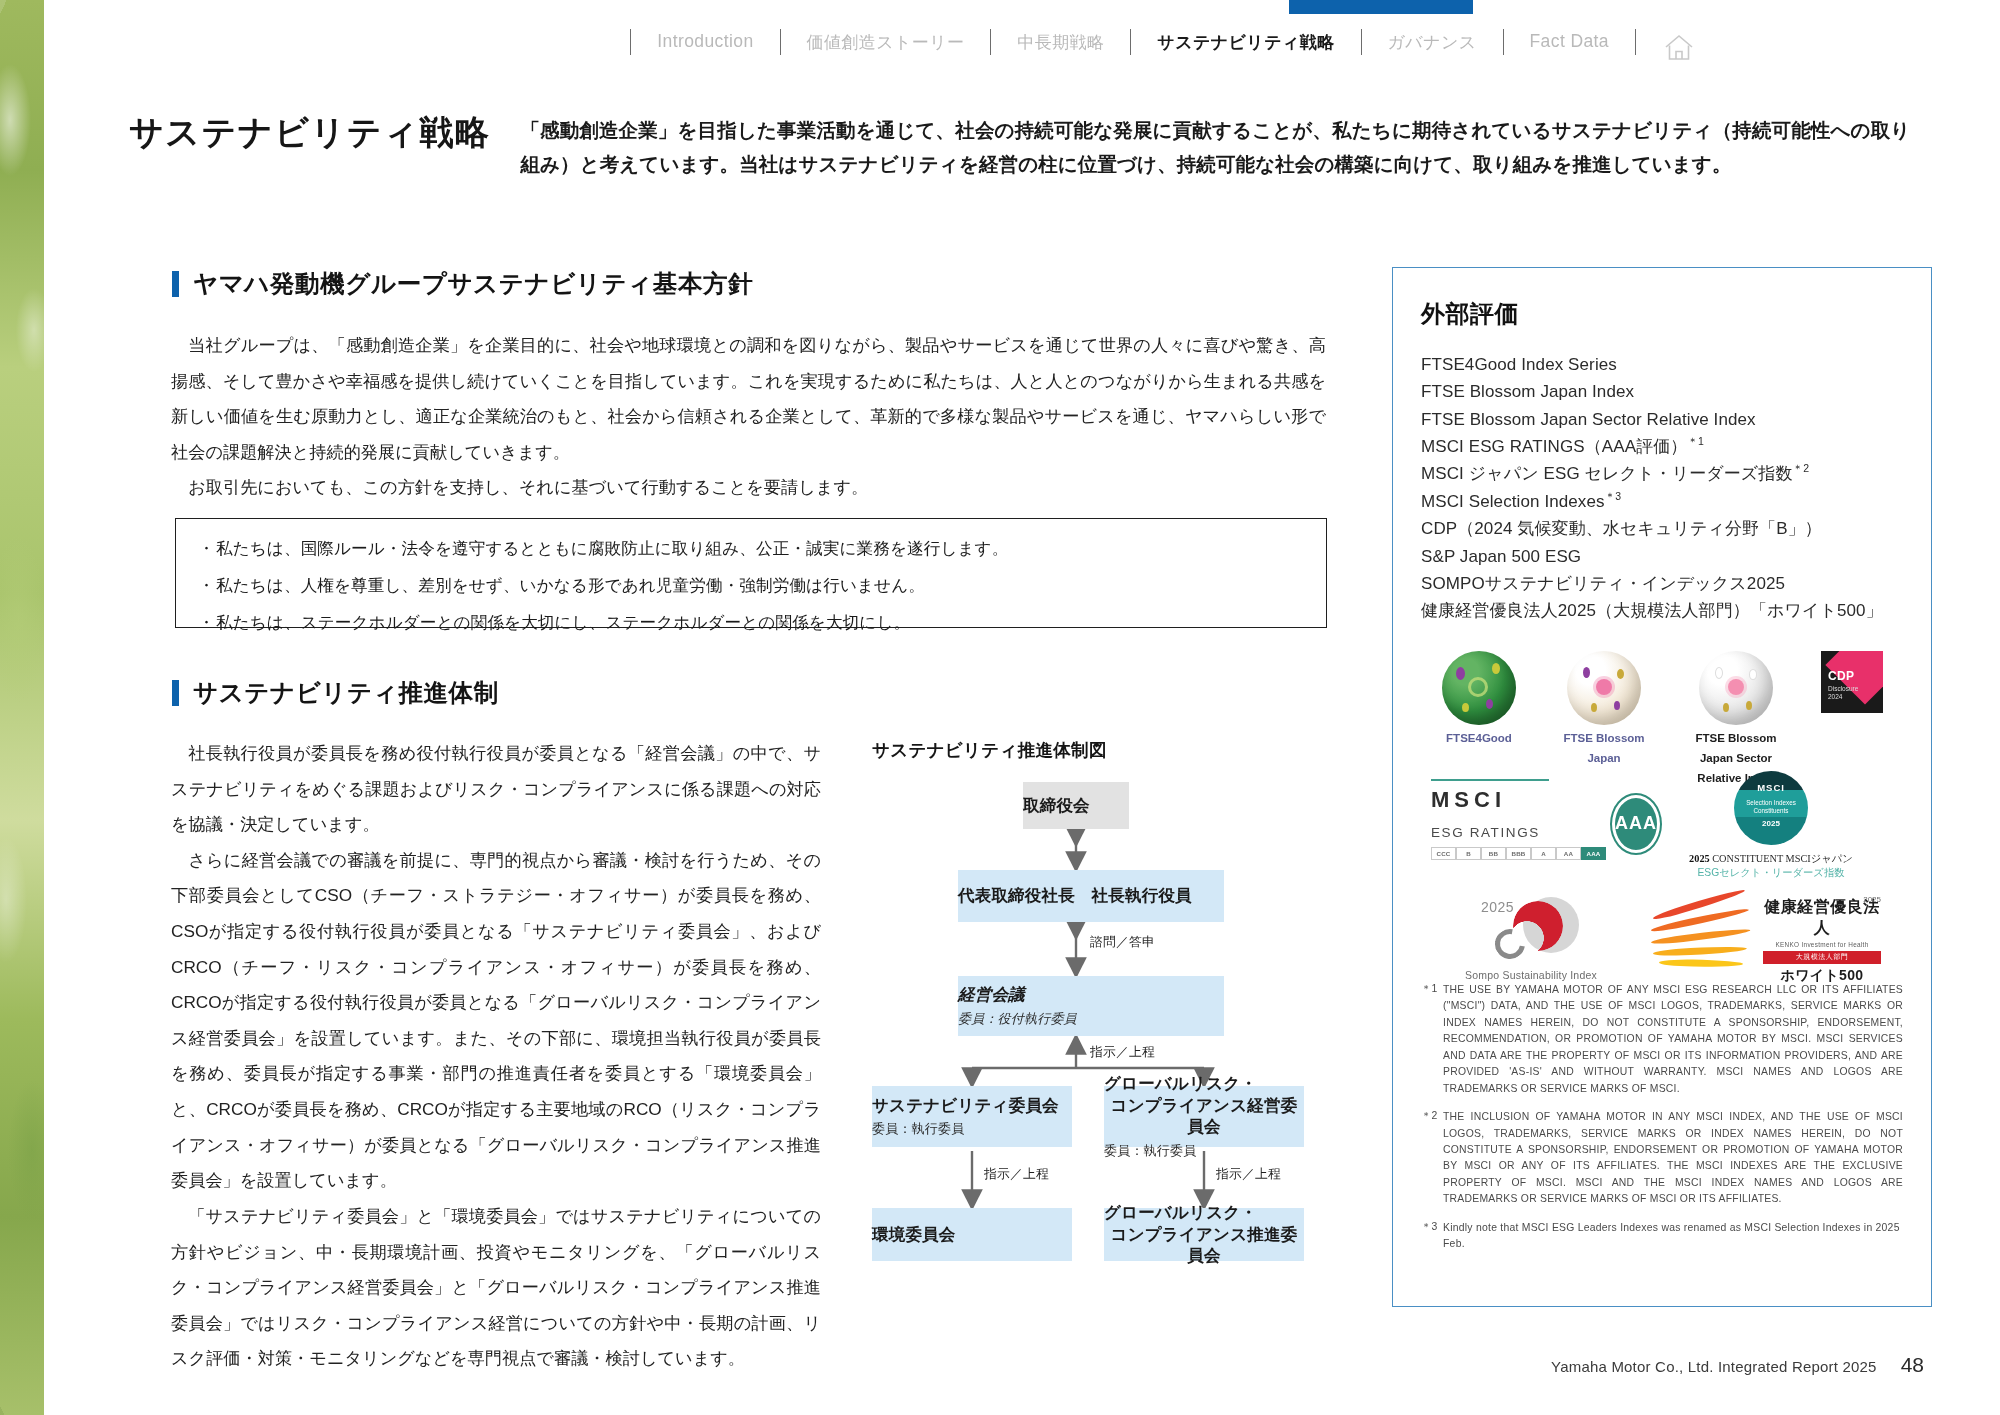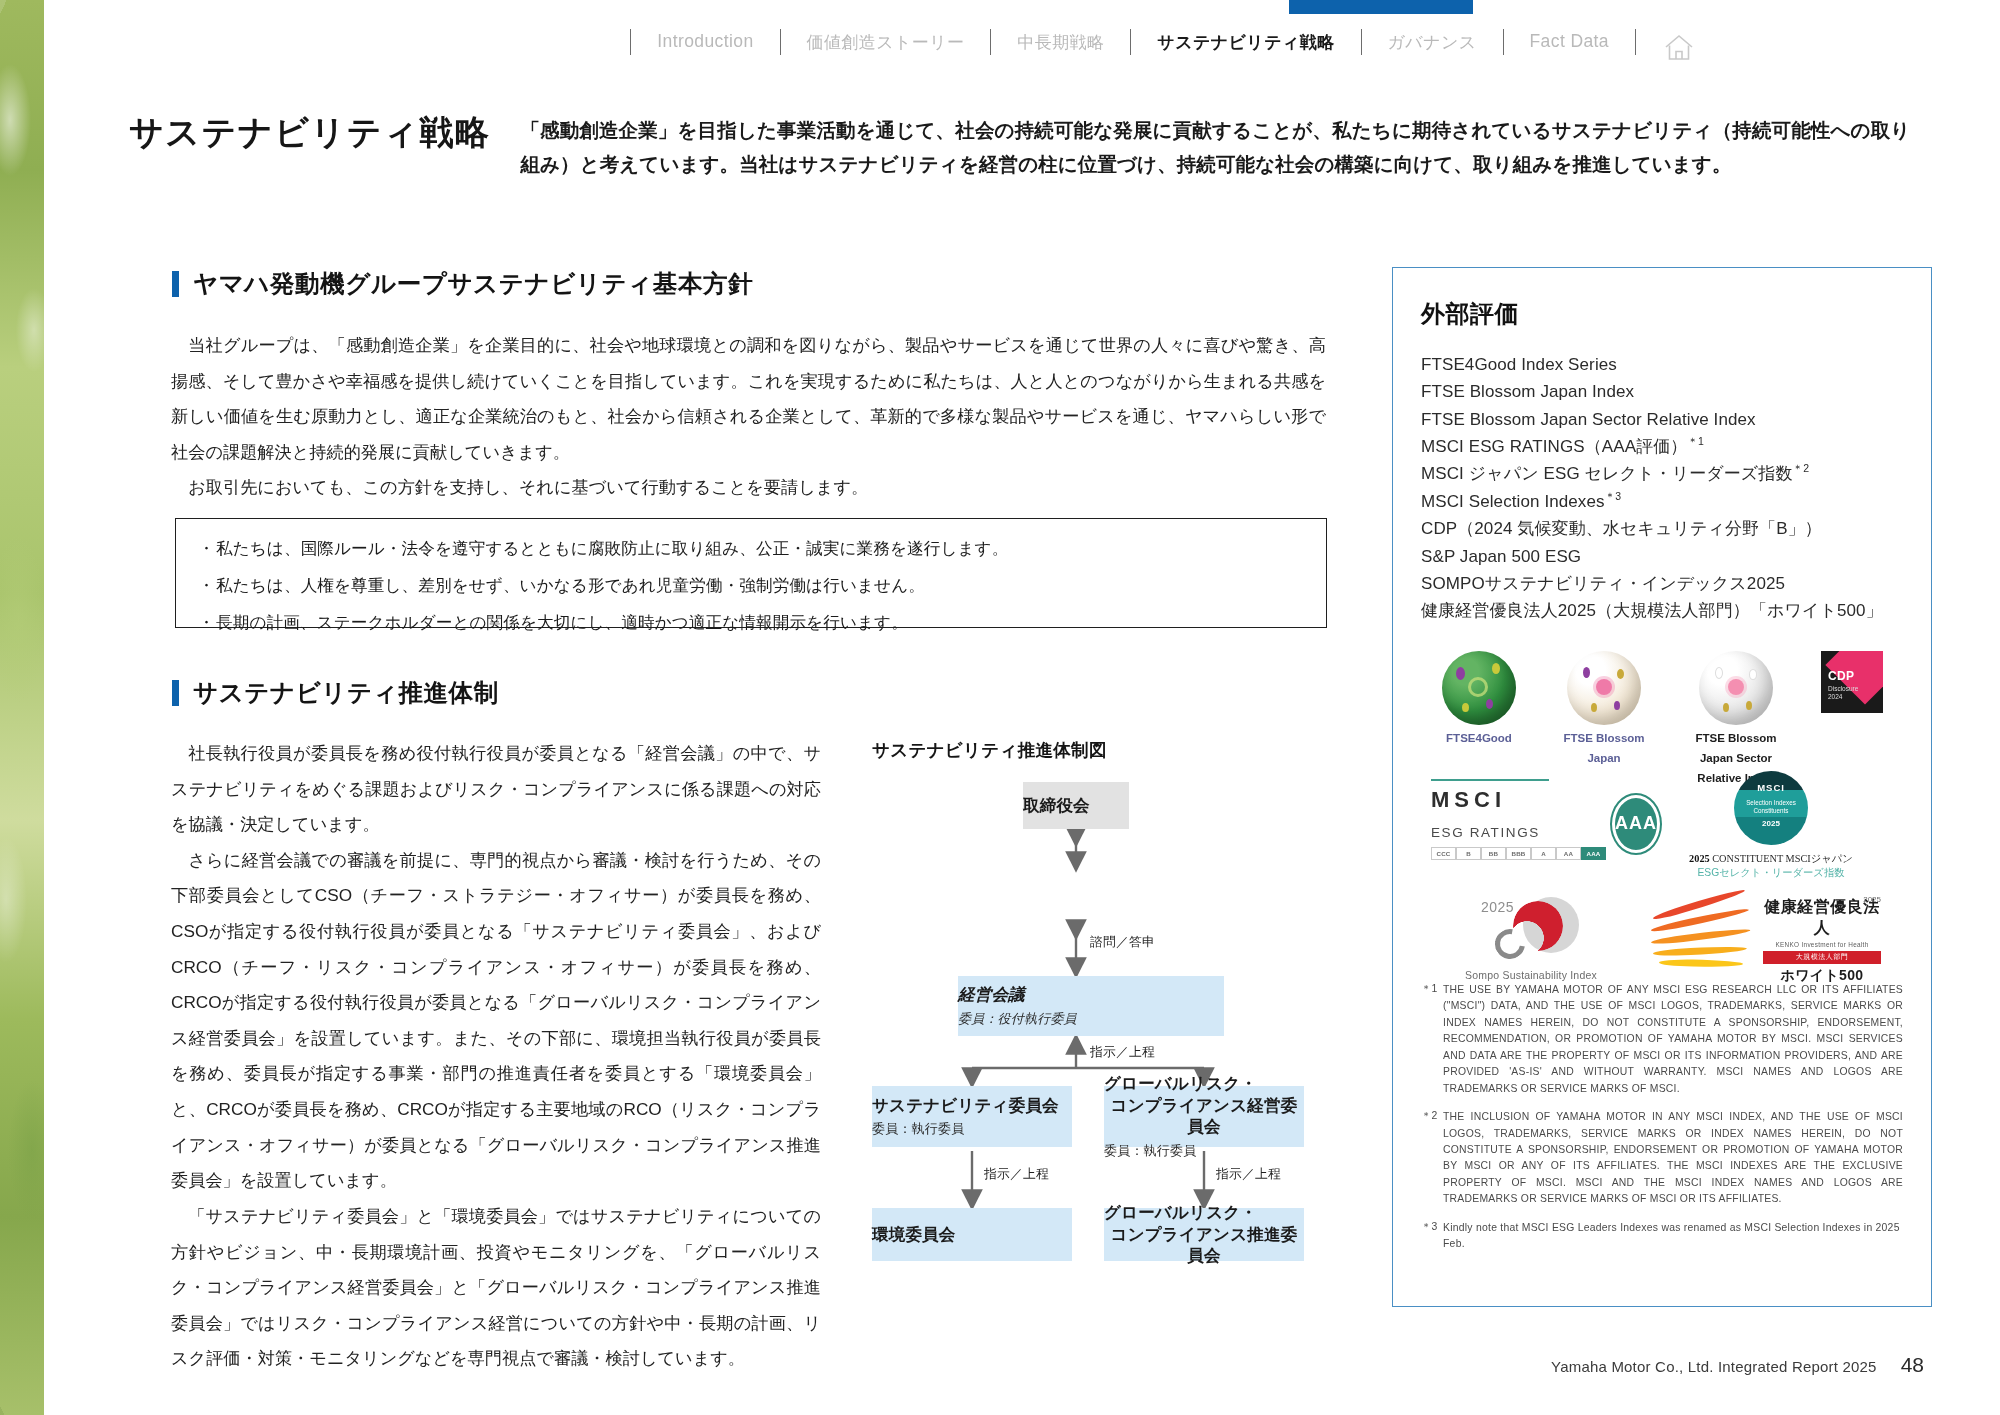--- a/index.html
+++ b/index.html
@@ -277,21 +277,21 @@
   </div>
 
   <div id="policy-body">
     <p class="body-p">当社グループは、「感動創造企業」を企業目的に、社会や地球環境との調和を図りながら、製品やサービスを通じて世界の人々に喜びや驚き、高揚感、そして豊かさや幸福感を提供し続けていくことを目指しています。これを実現するために私たちは、人と人とのつながりから生まれる共感を新しい価値を生む原動力とし、適正な企業統治のもと、社会から信頼される企業として、革新的で多様な製品やサービスを通じ、ヤマハらしい形で社会の課題解決と持続的発展に貢献していきます。</p>
     <p class="body-p">お取引先においても、この方針を支持し、それに基づいて行動することを要請します。</p>
   </div>
 
   <div class="bullet-box">
     <div class="bullet-li">私たちは、国際ルール・法令を遵守するとともに腐敗防止に取り組み、公正・誠実に業務を遂行します。</div>
     <div class="bullet-li">私たちは、人権を尊重し、差別をせず、いかなる形であれ児童労働・強制労働は行いません。</div>
-    <div class="bullet-li">長期の計画、ステークホルダーとの関係を大切にし、適時かつ適正な情報開示を行います。</div>
+    <div class="bullet-li">私たちは、ステークホルダーとの関係を大切にし、ステークホルダーとの関係を大切にし。</div>
   </div>
 
   <div class="sec-head" id="sec2">
     <div class="sec-bar"></div>
     <div class="sec-title">サステナビリティ推進体制</div>
   </div>
 
   <div id="org-body">
     <p class="body-p">社長執行役員が委員長を務め役付執行役員が委員となる「経営会議」の中で、サステナビリティをめぐる課題およびリスク・コンプライアンスに係る課題への対応を協議・決定しています。</p>
     <p class="body-p">さらに経営会議での審議を前提に、専門的視点から審議・検討を行うため、その下部委員会としてCSO（チーフ・ストラテジー・オフィサー）が委員長を務め、CSOが指定する役付執行役員が委員となる「サステナビリティ委員会」、およびCRCO（チーフ・リスク・コンプライアンス・オフィサー）が委員長を務め、CRCOが指定する役付執行役員が委員となる「グローバルリスク・コンプライアンス経営委員会」を設置しています。また、その下部に、環境担当執行役員が委員長を務め、委員長が指定する事業・部門の推進責任者を委員とする「環境委員会」と、CRCOが委員長を務め、CRCOが指定する主要地域のRCO（リスク・コンプライアンス・オフィサー）が委員となる「グローバルリスク・コンプライアンス推進委員会」を設置しています。</p>
@@ -319,20 +319,23 @@
 
       <line x1="100" y1="413" x2="100" y2="462" stroke="#6b6b6b" stroke-width="2.4" marker-end="url(#ah)"></line>
 
       <line x1="332" y1="413" x2="332" y2="462" stroke="#6b6b6b" stroke-width="2.4" marker-end="url(#ah)"></line>
     </svg>
 
     <div class="node grey n-board">
       <div class="n-main">取締役会</div>
     </div>
 
+    <div class="node blue n-pres">
+      <div class="n-main">代表取締役社長　社長執行役員</div>
+    </div>
 
     <div class="arrow-lbl" style="left:218px; top:196px;">諮問／答申</div>
 
     <div class="node blue n-mgmt">
       <div class="n-main">経営会議</div>
       <div class="n-sub">委員：役付執行委員</div>
     </div>
 
     <div class="arrow-lbl" style="left:218px; top:306px;">指示／上程</div>
 

